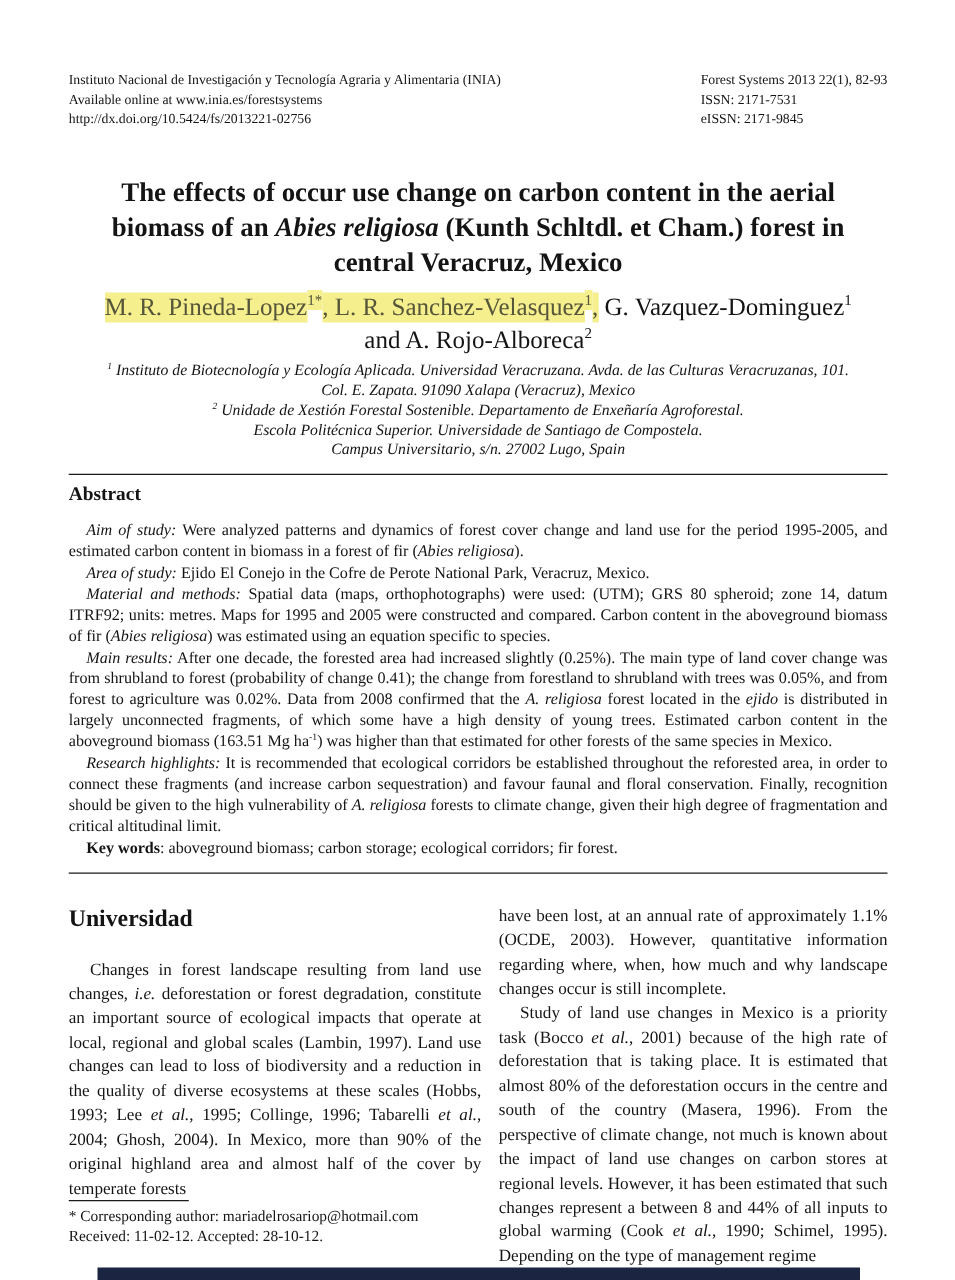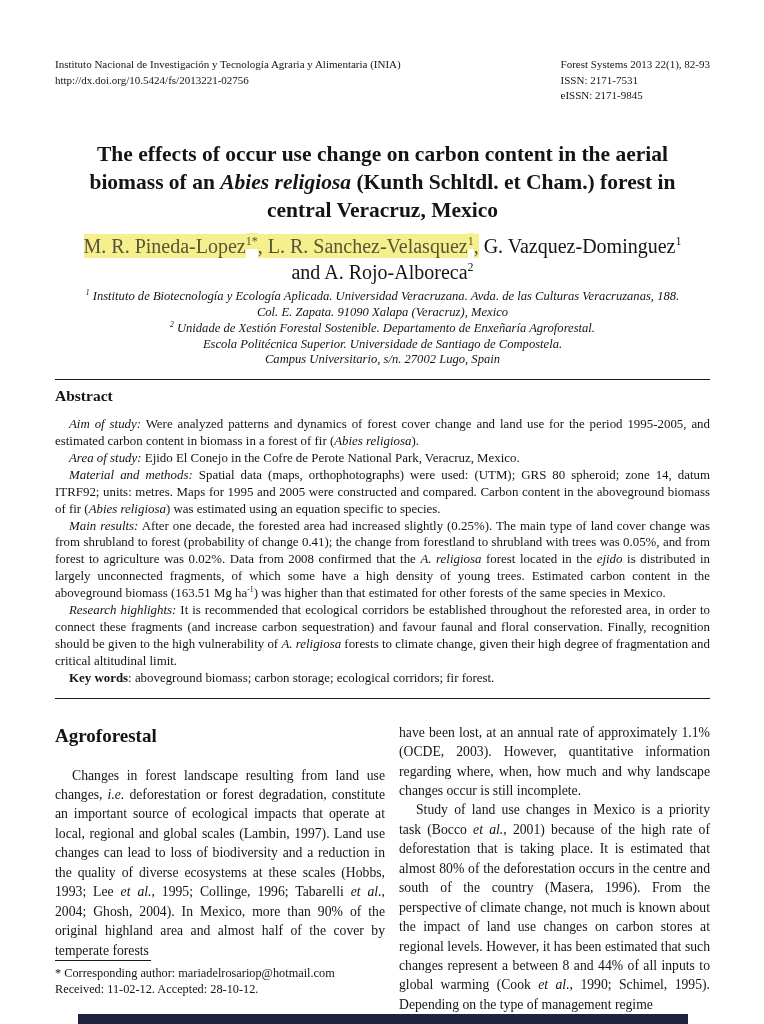--- a/index.html
+++ b/index.html
@@ -42,38 +42,39 @@
   .bottom-bar{position:absolute;left:78px;bottom:0;width:610px;height:10px;background:var(--bar);}
 </style>
 </head>
 <body>
 
 <div class="page" style="--hl: #f6ef8d; --hl-text: #55553a; --bar: #1b2440; --rule: #1a1a1a;">
 
   <header class="masthead">
     <div class="mast-left">
       <div>Instituto Nacional de Investigación y Tecnología Agraria y Alimentaria (INIA)</div>
+      <div>Available online at www.inia.es/forestsystems</div>
       <div>http://dx.doi.org/10.5424/fs/2013221-02756</div>
     </div>
     <div class="mast-right">
       <div>Forest Systems 2013 22(1), 82-93</div>
       <div>ISSN: 2171-7531</div>
       <div>eISSN: 2171-9845</div>
     </div>
   </header>
 
   <h1 class="title"><span>The effects of occur use change on carbon content in the aerial biomass of an </span><span style="font-style: italic;">Abies religiosa</span><span> (Kunth Schltdl. et Cham.) forest in central Veracruz, Mexico</span></h1>
 
   <div class="authors">
     <div class="line"><span class="hl">M. R. Pineda-Lopez</span><sup class="hl">1*</sup><span class="hl">, L. R. Sanchez-Velasquez</span><sup class="hl">1</sup><span class="hl">,</span><span> G. Vazquez-Dominguez</span><sup>1</sup></div>
     <div class="line"><span>and A. Rojo-Alboreca</span><sup>2</sup></div>
   </div>
 
   <div class="affiliations">
-    <div><sup style="font-style: italic;">1</sup><span style="font-style: italic;"> Instituto de Biotecnología y Ecología Aplicada. Universidad Veracruzana. Avda. de las Culturas Veracruzanas, 188.</span></div>
+    <div><sup style="font-style: italic;">1</sup><span style="font-style: italic;"> Instituto de Biotecnología y Ecología Aplicada. Universidad Veracruzana. Avda. de las Culturas Veracruzanas, 101.</span></div>
     <div><span style="font-style: italic;">Col. E. Zapata. 91090 Xalapa (Veracruz), Mexico</span></div>
     <div><sup style="font-style: italic;">2</sup><span style="font-style: italic;"> Unidade de Xestión Forestal Sostenible. Departamento de Enxeñaría Agroforestal.</span></div>
     <div><span style="font-style: italic;">Escola Politécnica Superior. Universidade de Santiago de Compostela.</span></div>
     <div><span style="font-style: italic;">Campus Universitario, s/n. 27002 Lugo, Spain</span></div>
   </div>
 
   <hr class="rule">
 
   <section class="abstract">
     <h2>Abstract</h2>
@@ -82,21 +83,21 @@
     <p><span style="font-style: italic;">Material and methods:</span><span> Spatial data (maps, orthophotographs) were used: (UTM); GRS 80 spheroid; zone 14, datum ITRF92; units: metres. Maps for 1995 and 2005 were constructed and compared. Carbon content in the aboveground biomass of fir (</span><span style="font-style: italic;">Abies religiosa</span><span>) was estimated using an equation specific to species.</span></p>
     <p><span style="font-style: italic;">Main results:</span><span> After one decade, the forested area had increased slightly (0.25%). The main type of land cover change was from shrubland to forest (probability of change 0.41); the change from forestland to shrubland with trees was 0.05%, and from forest to agriculture was 0.02%. Data from 2008 confirmed that the </span><span style="font-style: italic;">A. religiosa</span><span> forest located in the </span><span style="font-style: italic;">ejido</span><span> is distributed in largely unconnected fragments, of which some have a high density of young trees. Estimated carbon content in the aboveground biomass (163.51 Mg ha</span><sup>-1</sup><span>) was higher than that estimated for other forests of the same species in Mexico.</span></p>
     <p><span style="font-style: italic;">Research highlights:</span><span> It is recommended that ecological corridors be established throughout the reforested area, in order to connect these fragments (and increase carbon sequestration) and favour faunal and floral conservation. Finally, recognition should be given to the high vulnerability of </span><span style="font-style: italic;">A. religiosa</span><span> forests to climate change, given their high degree of fragmentation and critical altitudinal limit.</span></p>
     <p class="keywords"><span style="font-weight: bold;">Key words</span><span>: aboveground biomass; carbon storage; ecological corridors; fir forest.</span></p>
   </section>
 
   <hr class="rule">
 
   <div class="columns">
     <div class="col col-left">
-      <h2>Agroforestal</h2>
+      <h2>Universidad</h2>
       <p><span>Changes in forest landscape resulting from land use changes, </span><span style="font-style: italic;">i.e.</span><span> deforestation or forest degradation, constitute an important source of ecological impacts that operate at local, regional and global scales (Lambin, 1997). Land use changes can lead to loss of biodiversity and a reduction in the quality of diverse ecosystems at these scales (Hobbs, 1993; Lee </span><span style="font-style: italic;">et al.</span><span>, 1995; Collinge, 1996; Tabarelli </span><span style="font-style: italic;">et al.</span><span>, 2004; Ghosh, 2004). In Mexico, more than 90% of the original highland area and almost half of the cover by temperate forests</span></p>
       <div class="footnote">
         <div class="footnote-rule"></div>
         <div>* Corresponding author: mariadelrosariop@hotmail.com</div>
         <div>Received: 11-02-12. Accepted: 28-10-12.</div>
       </div>
     </div>
     <div class="col col-right">
       <p class="no-indent"><span>have been lost, at an annual rate of approximately 1.1% (OCDE, 2003). However, quantitative information regarding where, when, how much and why landscape changes occur is still incomplete.</span></p>
       <p><span>Study of land use changes in Mexico is a priority task (Bocco </span><span style="font-style: italic;">et al.</span><span>, 2001) because of the high rate of deforestation that is taking place. It is estimated that almost 80% of the deforestation occurs in the centre and south of the country (Masera, 1996). From the perspective of climate change, not much is known about the impact of land use changes on carbon stores at regional levels. However, it has been estimated that such changes represent a between 8 and 44% of all inputs to global warming (Cook </span><span style="font-style: italic;">et al.</span><span>, 1990; Schimel, 1995). Depending on the type of management regime</span></p>

